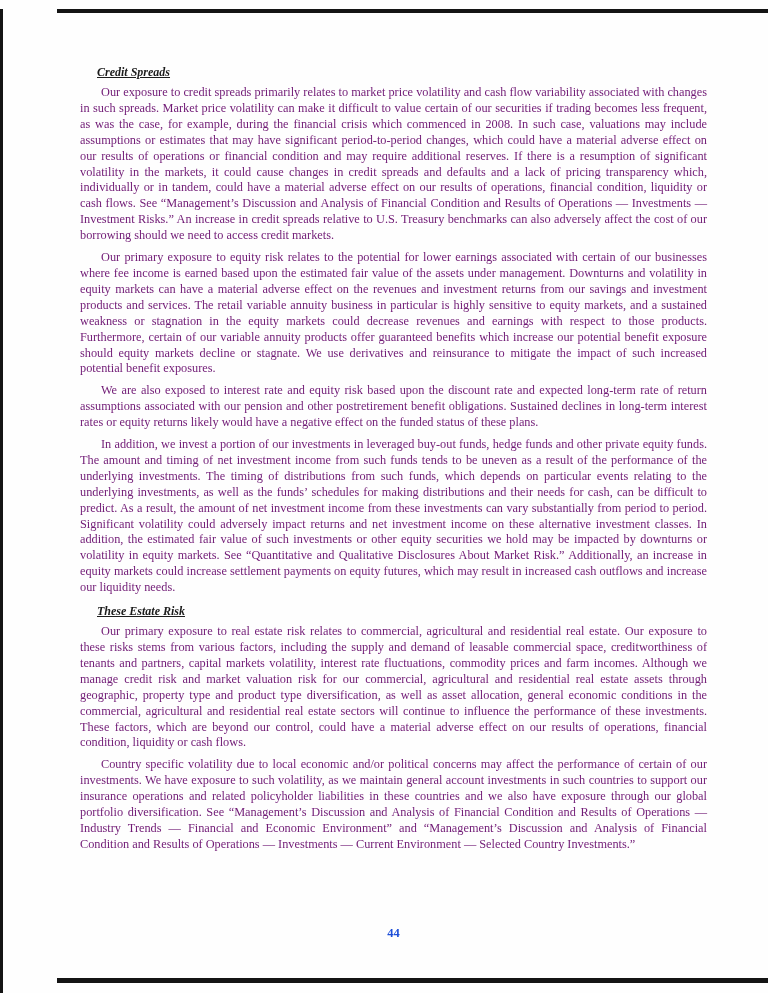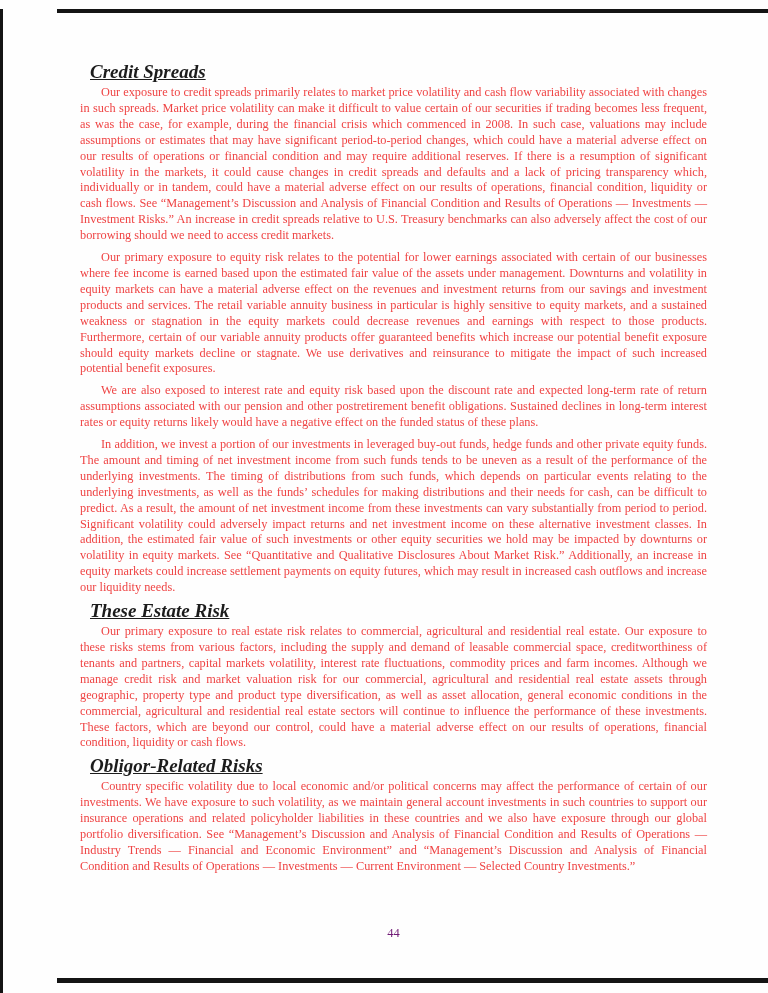--- a/index.html
+++ b/index.html
@@ -19,44 +19,45 @@
   .scan-top    { position: absolute; left: 57px; right: 0; top: 9px;  height: 4px; background: #141414; }
   .scan-bottom { position: absolute; left: 57px; right: 0; top: 978px; height: 5px; background: #141414; }
   .scan-left   { position: absolute; left: 0; top: 9px; bottom: 0; width: 3px; background: #141414; }
 
   .content {
     position: absolute;
     left: 80px; top: 64px;
     width: 627px;
   }
   h3.sec-heading {
-    font-size: 19px;
+    font-size: 12px;
     line-height: 16px;
     font-weight: bold;
     font-style: italic;
     text-decoration: underline;
-    margin: 7px 0 5px 10px;
+    margin: 7px 0 5px 17px;
     color: #1c1c1c;
   }
   h3.sec-heading.first { margin-top: 0; }
   p.body-para {
     font-size: 12.3px;
     line-height: 15.9px;
     text-align: justify;
     text-indent: 21px;
     margin: 0 0 6px 0;
-    color: #ef4444;
+    color: #701a75;
   }
   .page-number {
     position: absolute;
     left: 80px; top: 926px;
     width: 627px;
     text-align: center;
     font-size: 12.5px;
-    color: #701a75;
+    color: #1d4ed8;
+    font-weight: bold;
   }
 </style>
 </head>
 <body>
 
 <div class="page">
 
   <div class="scan-top"></div>
   <div class="scan-left"></div>
   <div class="scan-bottom"></div>
@@ -66,20 +67,19 @@
     <h3 class="sec-heading first">Credit Spreads</h3>
     <p class="body-para">Our exposure to credit spreads primarily relates to market price volatility and cash flow variability associated with changes in such spreads. Market price volatility can make it difficult to value certain of our securities if trading becomes less frequent, as was the case, for example, during the financial crisis which commenced in 2008. In such case, valuations may include assumptions or estimates that may have significant period-to-period changes, which could have a material adverse effect on our results of operations or financial condition and may require additional reserves. If there is a resumption of significant volatility in the markets, it could cause changes in credit spreads and defaults and a lack of pricing transparency which, individually or in tandem, could have a material adverse effect on our results of operations, financial condition, liquidity or cash flows. See “Management’s Discussion and Analysis of Financial Condition and Results of Operations — Investments — Investment Risks.” An increase in credit spreads relative to U.S. Treasury benchmarks can also adversely affect the cost of our borrowing should we need to access credit markets.</p>
 
     <p class="body-para">Our primary exposure to equity risk relates to the potential for lower earnings associated with certain of our businesses where fee income is earned based upon the estimated fair value of the assets under management. Downturns and volatility in equity markets can have a material adverse effect on the revenues and investment returns from our savings and investment products and services. The retail variable annuity business in particular is highly sensitive to equity markets, and a sustained weakness or stagnation in the equity markets could decrease revenues and earnings with respect to those products. Furthermore, certain of our variable annuity products offer guaranteed benefits which increase our potential benefit exposure should equity markets decline or stagnate. We use derivatives and reinsurance to mitigate the impact of such increased potential benefit exposures.</p>
     <p class="body-para">We are also exposed to interest rate and equity risk based upon the discount rate and expected long-term rate of return assumptions associated with our pension and other postretirement benefit obligations. Sustained declines in long-term interest rates or equity returns likely would have a negative effect on the funded status of these plans.</p>
     <p class="body-para">In addition, we invest a portion of our investments in leveraged buy-out funds, hedge funds and other private equity funds. The amount and timing of net investment income from such funds tends to be uneven as a result of the performance of the underlying investments. The timing of distributions from such funds, which depends on particular events relating to the underlying investments, as well as the funds’ schedules for making distributions and their needs for cash, can be difficult to predict. As a result, the amount of net investment income from these investments can vary substantially from period to period. Significant volatility could adversely impact returns and net investment income on these alternative investment classes. In addition, the estimated fair value of such investments or other equity securities we hold may be impacted by downturns or volatility in equity markets. See “Quantitative and Qualitative Disclosures About Market Risk.” Additionally, an increase in equity markets could increase settlement payments on equity futures, which may result in increased cash outflows and increase our liquidity needs.</p>
 
     <h3 class="sec-heading">These Estate Risk</h3>
     <p class="body-para">Our primary exposure to real estate risk relates to commercial, agricultural and residential real estate. Our exposure to these risks stems from various factors, including the supply and demand of leasable commercial space, creditworthiness of tenants and partners, capital markets volatility, interest rate fluctuations, commodity prices and farm incomes. Although we manage credit risk and market valuation risk for our commercial, agricultural and residential real estate assets through geographic, property type and product type diversification, as well as asset allocation, general economic conditions in the commercial, agricultural and residential real estate sectors will continue to influence the performance of these investments. These factors, which are beyond our control, could have a material adverse effect on our results of operations, financial condition, liquidity or cash flows.</p>
 
-    <h3 class="sec-heading">Obligor-Related Risks</h3>
     <p class="body-para">Country specific volatility due to local economic and/or political concerns may affect the performance of certain of our investments. We have exposure to such volatility, as we maintain general account investments in such countries to support our insurance operations and related policyholder liabilities in these countries and we also have exposure through our global portfolio diversification. See “Management’s Discussion and Analysis of Financial Condition and Results of Operations — Industry Trends — Financial and Economic Environment” and “Management’s Discussion and Analysis of Financial Condition and Results of Operations — Investments — Current Environment — Selected Country Investments.”</p>
 
   </div>
 
   <div class="page-number">44</div>
 
 </div>
 
 </body></html>

